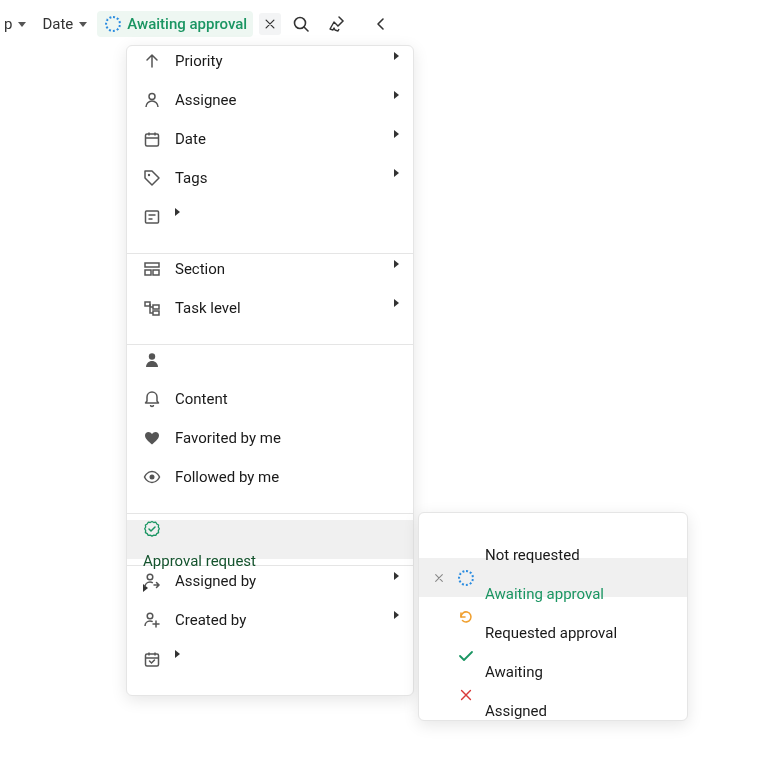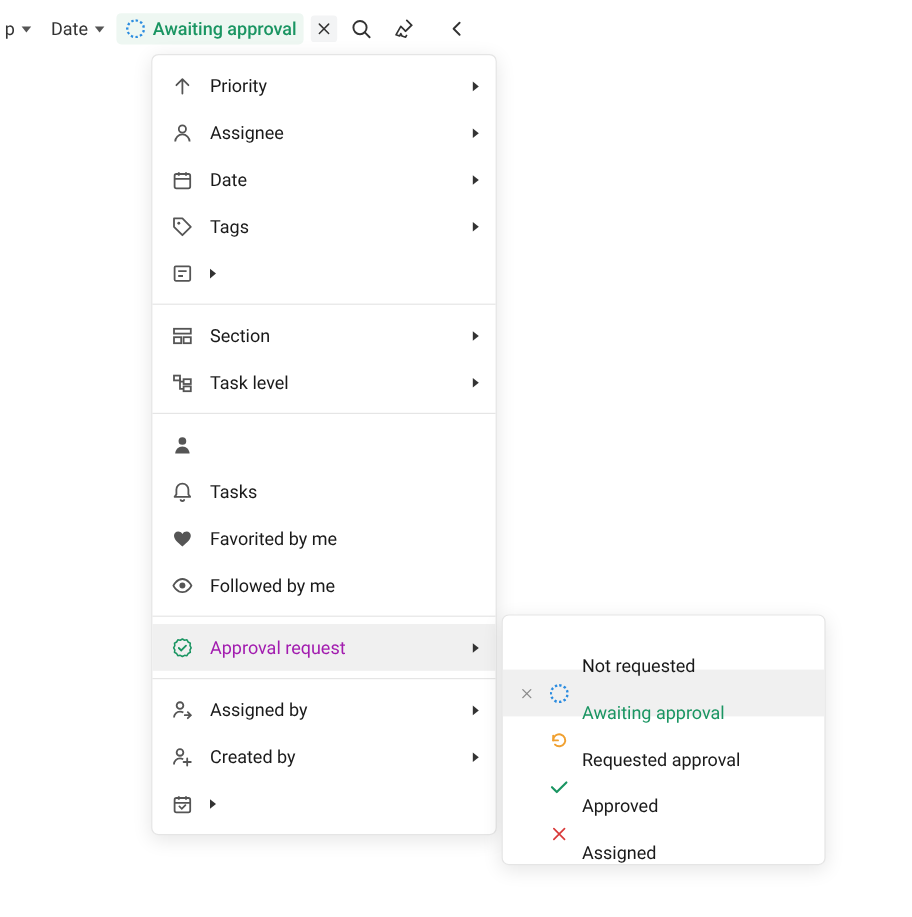--- a/index.html
+++ b/index.html
@@ -74,30 +74,30 @@
       top: 45px;
       width: 288px;
       background: #fff;
       border: 1px solid #e5e5e5;
       border-radius: 6px;
       box-shadow: 0 4px 16px rgba(0,0,0,0.1);
       padding: 6px 0;
     }
     .menu-item {
       display: flex;
-      align-items: center;
       height: 39px;
       padding: 0 14px 0 16px;
       cursor: pointer;
       gap: 14px;
       position: relative;
     }
     .menu-item.active {
       background: #f0f0f0;
-      color: #a21caf;
+      color: #14532d;
+      flex-direction: column;
     }
     .menu-item.active .mi-icon { color: #1a9562; }
     .mi-icon {
       width: 18px; height: 18px;
       display: flex; align-items: center; justify-content: center;
       color: #555;
       flex-shrink: 0;
     }
     .mi-icon svg { width: 18px; height: 18px; }
     .mi-label { flex: 1; }
@@ -356,21 +356,21 @@
           <use href="#i-person-solid"></use>
         </svg>
       </span>
     </div>
     <div class="menu-item">
       <span class="mi-icon">
         <svg viewBox="0 0 18 18">
           <use href="#i-bell"></use>
         </svg>
       </span>
-      <span class="mi-label">Tasks</span>
+      <span class="mi-label">Content</span>
     </div>
     <div class="menu-item">
       <span class="mi-icon">
         <svg viewBox="0 0 18 18">
           <use href="#i-heart"></use>
         </svg>
       </span>
       <span class="mi-label">Favorited by me</span>
     </div>
     <div class="menu-item">
@@ -448,21 +448,21 @@
       </span>
       <span class="sub-label">Requested approval</span>
     </div>
     <div class="sub-item">
       <span class="sub-check"></span>
       <span class="sub-icon">
         <svg viewBox="0 0 18 18" width="18" height="18" style="color:#1a9562">
           <use href="#i-check"></use>
         </svg>
       </span>
-      <span class="sub-label">Approved</span>
+      <span class="sub-label">Awaiting</span>
     </div>
     <div class="sub-item">
       <span class="sub-check"></span>
       <span class="sub-icon">
         <svg viewBox="0 0 18 18" width="16" height="16" style="color:#d93a3a">
           <use href="#i-x"></use>
         </svg>
       </span>
       <span class="sub-label">Assigned</span>
     </div>

